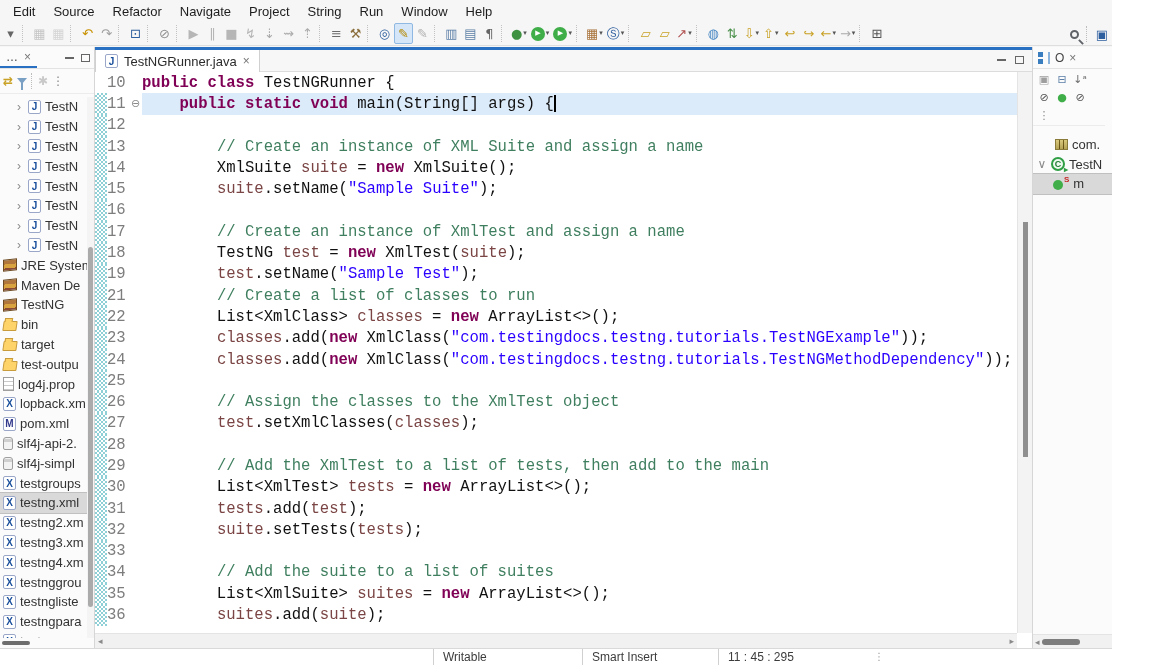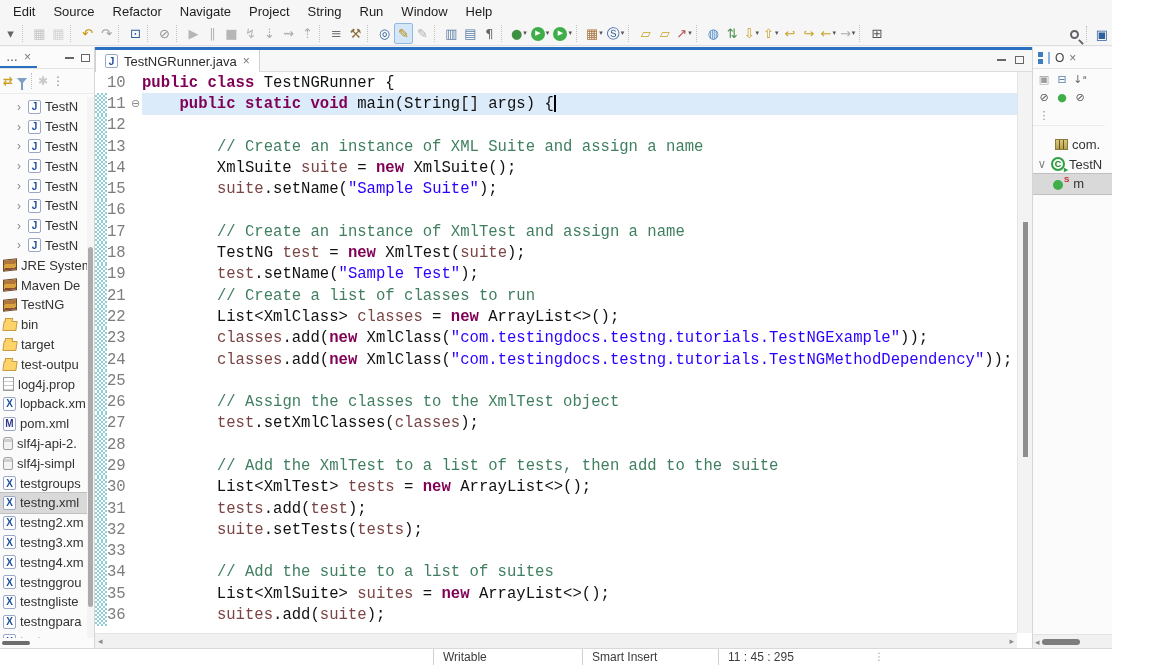--- a/index.html
+++ b/index.html
@@ -452,21 +452,21 @@
           <div class="crow"><span class="gh hatch"></span><span class="num">18</span><span class="fold"></span><div class="lbody"><span class="sp">        TestNG </span><span class="sv">test</span><span class="sp"> = </span><span class="sk">new</span><span class="sp"> XmlTest(</span><span class="sv">suite</span><span class="sp">);</span></div></div>
           <div class="crow"><span class="gh hatch"></span><span class="num">19</span><span class="fold"></span><div class="lbody"><span class="sp">        </span><span class="sv">test</span><span class="sp">.setName(</span><span class="ss">"Sample Test"</span><span class="sp">);</span></div></div>
           <div class="crow"><span class="gh hatch"></span><span class="num">21</span><span class="fold"></span><div class="lbody"><span class="sp">        </span><span class="sc">// Create a list of classes to run</span></div></div>
           <div class="crow"><span class="gh hatch"></span><span class="num">22</span><span class="fold"></span><div class="lbody"><span class="sp">        List&lt;XmlClass&gt; </span><span class="sv">classes</span><span class="sp"> = </span><span class="sk">new</span><span class="sp"> ArrayList&lt;&gt;();</span></div></div>
           <div class="crow"><span class="gh hatch"></span><span class="num">23</span><span class="fold"></span><div class="lbody"><span class="sp">        </span><span class="sv">classes</span><span class="sp">.add(</span><span class="sk">new</span><span class="sp"> XmlClass(</span><span class="ss">"com.testingdocs.testng.tutorials.TestNGExample"</span><span class="sp">));</span></div></div>
           <div class="crow"><span class="gh hatch"></span><span class="num">24</span><span class="fold"></span><div class="lbody"><span class="sp">        </span><span class="sv">classes</span><span class="sp">.add(</span><span class="sk">new</span><span class="sp"> XmlClass(</span><span class="ss">"com.testingdocs.testng.tutorials.TestNGMethodDependency"</span><span class="sp">));</span></div></div>
           <div class="crow"><span class="gh hatch"></span><span class="num">25</span><span class="fold"></span><div class="lbody"></div></div>
           <div class="crow"><span class="gh hatch"></span><span class="num">26</span><span class="fold"></span><div class="lbody"><span class="sp">        </span><span class="sc">// Assign the classes to the XmlTest object</span></div></div>
           <div class="crow"><span class="gh hatch"></span><span class="num">27</span><span class="fold"></span><div class="lbody"><span class="sp">        </span><span class="sv">test</span><span class="sp">.setXmlClasses(</span><span class="sv">classes</span><span class="sp">);</span></div></div>
           <div class="crow"><span class="gh hatch"></span><span class="num">28</span><span class="fold"></span><div class="lbody"></div></div>
-          <div class="crow"><span class="gh hatch"></span><span class="num">29</span><span class="fold"></span><div class="lbody"><span class="sp">        </span><span class="sc">// Add the XmlTest to a list of tests, then add to the suite</span></div></div>
+          <div class="crow"><span class="gh hatch"></span><span class="num">29</span><span class="fold"></span><div class="lbody"><span class="sp">        </span><span class="sc">// Add the XmlTest to a list of tests, then add to the main</span></div></div>
           <div class="crow"><span class="gh hatch"></span><span class="num">30</span><span class="fold"></span><div class="lbody"><span class="sp">        List&lt;XmlTest&gt; </span><span class="sv">tests</span><span class="sp"> = </span><span class="sk">new</span><span class="sp"> ArrayList&lt;&gt;();</span></div></div>
           <div class="crow"><span class="gh hatch"></span><span class="num">31</span><span class="fold"></span><div class="lbody"><span class="sp">        </span><span class="sv">tests</span><span class="sp">.add(</span><span class="sv">test</span><span class="sp">);</span></div></div>
           <div class="crow"><span class="gh hatch"></span><span class="num">32</span><span class="fold"></span><div class="lbody"><span class="sp">        </span><span class="sv">suite</span><span class="sp">.setTests(</span><span class="sv">tests</span><span class="sp">);</span></div></div>
           <div class="crow"><span class="gh hatch"></span><span class="num">33</span><span class="fold"></span><div class="lbody"></div></div>
           <div class="crow"><span class="gh hatch"></span><span class="num">34</span><span class="fold"></span><div class="lbody"><span class="sp">        </span><span class="sc">// Add the suite to a list of suites</span></div></div>
           <div class="crow"><span class="gh hatch"></span><span class="num">35</span><span class="fold"></span><div class="lbody"><span class="sp">        List&lt;XmlSuite&gt; </span><span class="sv">suites</span><span class="sp"> = </span><span class="sk">new</span><span class="sp"> ArrayList&lt;&gt;();</span></div></div>
           <div class="crow"><span class="gh hatch"></span><span class="num">36</span><span class="fold"></span><div class="lbody"><span class="sp">        </span><span class="sv">suites</span><span class="sp">.add(</span><span class="sv">suite</span><span class="sp">);</span></div></div>
         </div>
       <div id="e-vscroll">
           <div id="e-vthumb"></div>

